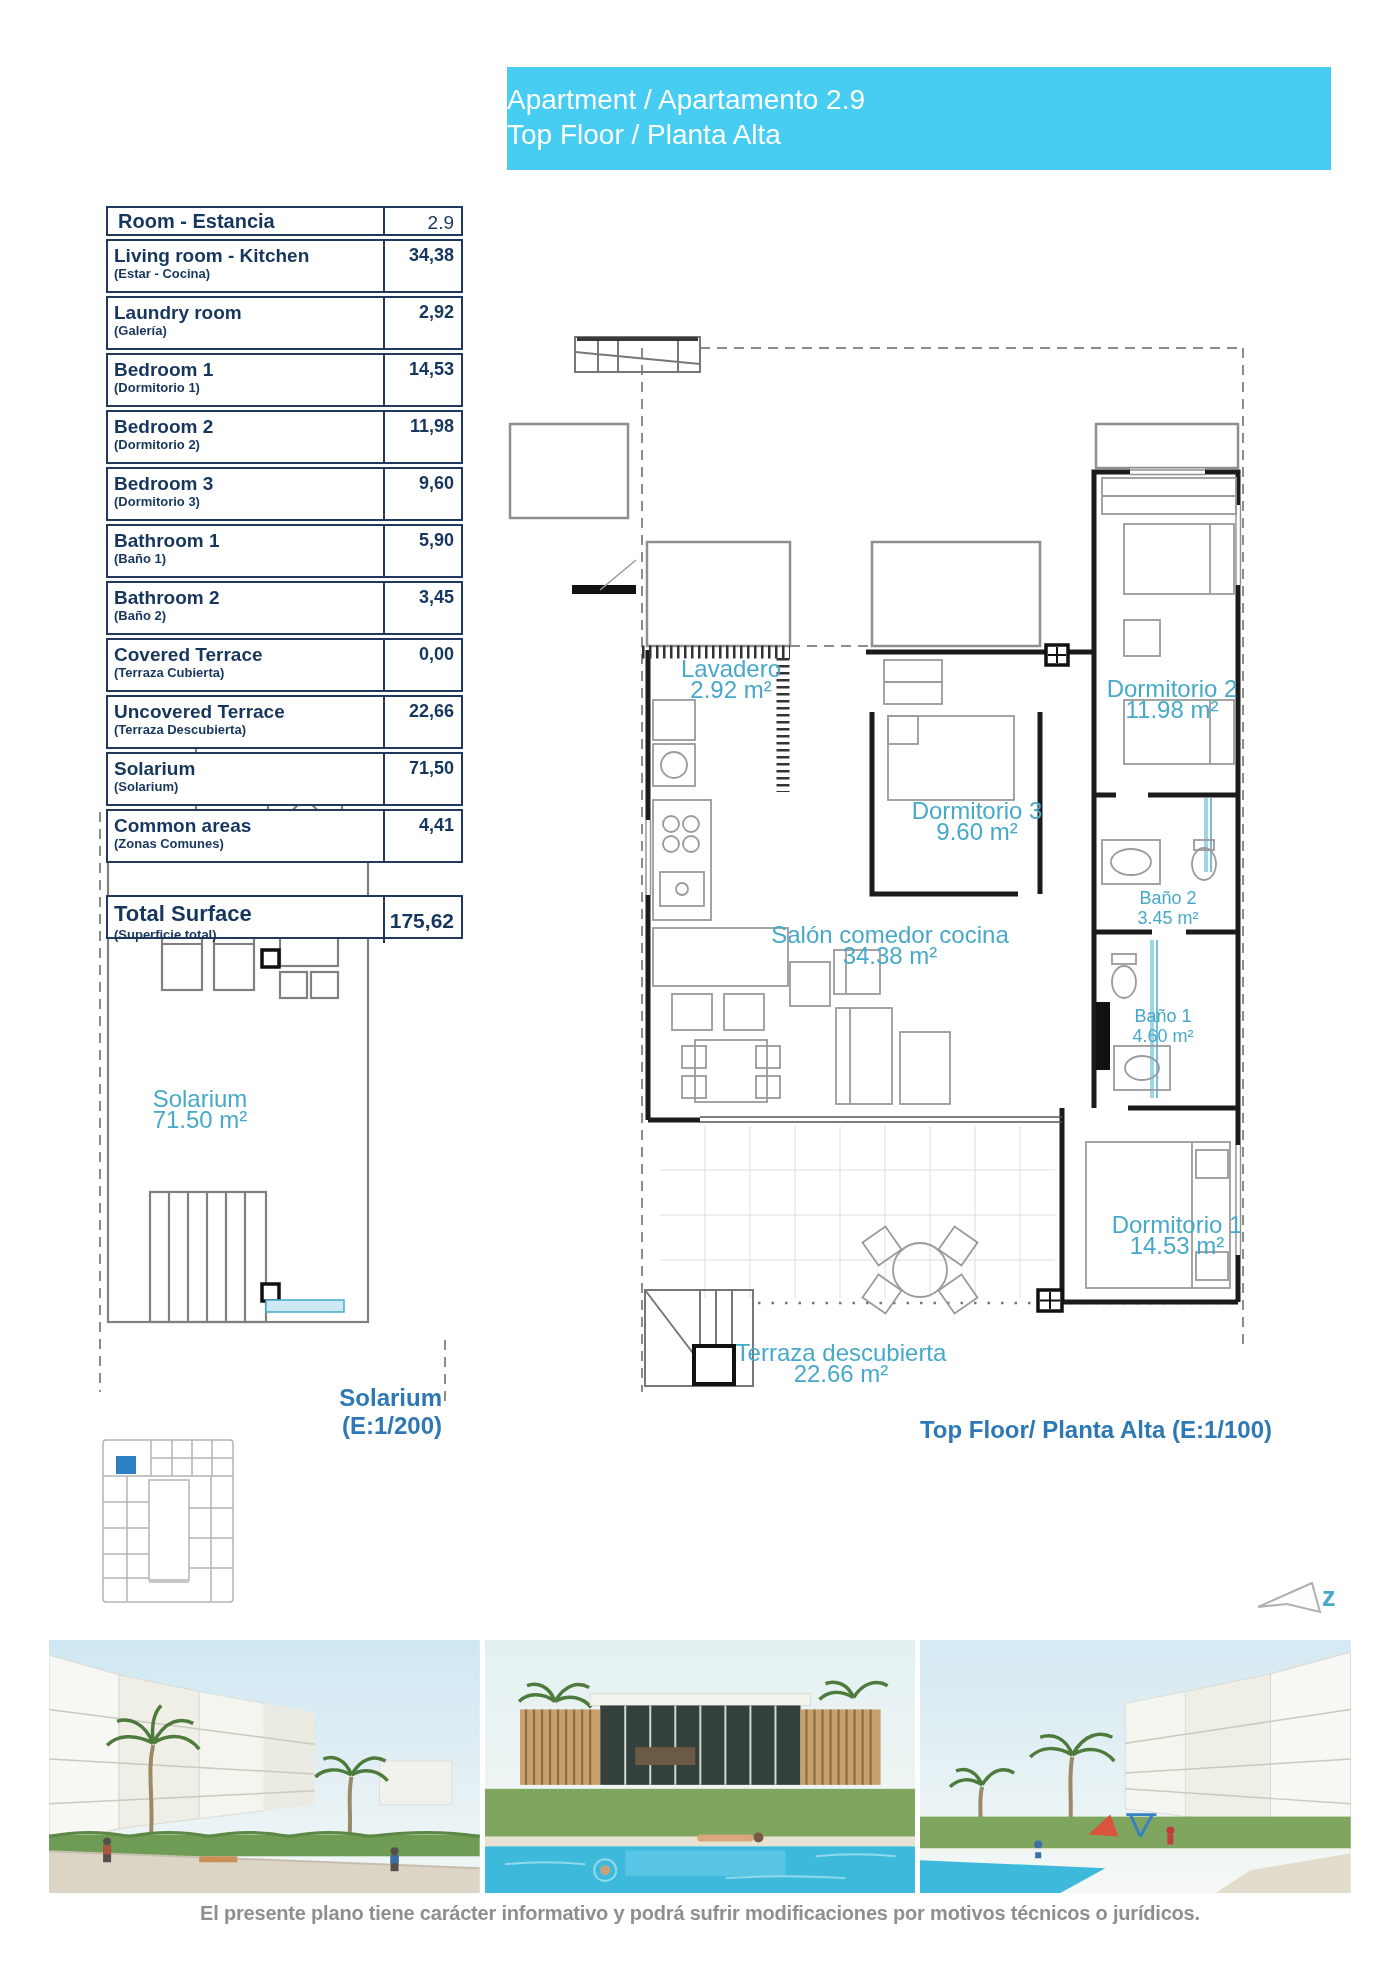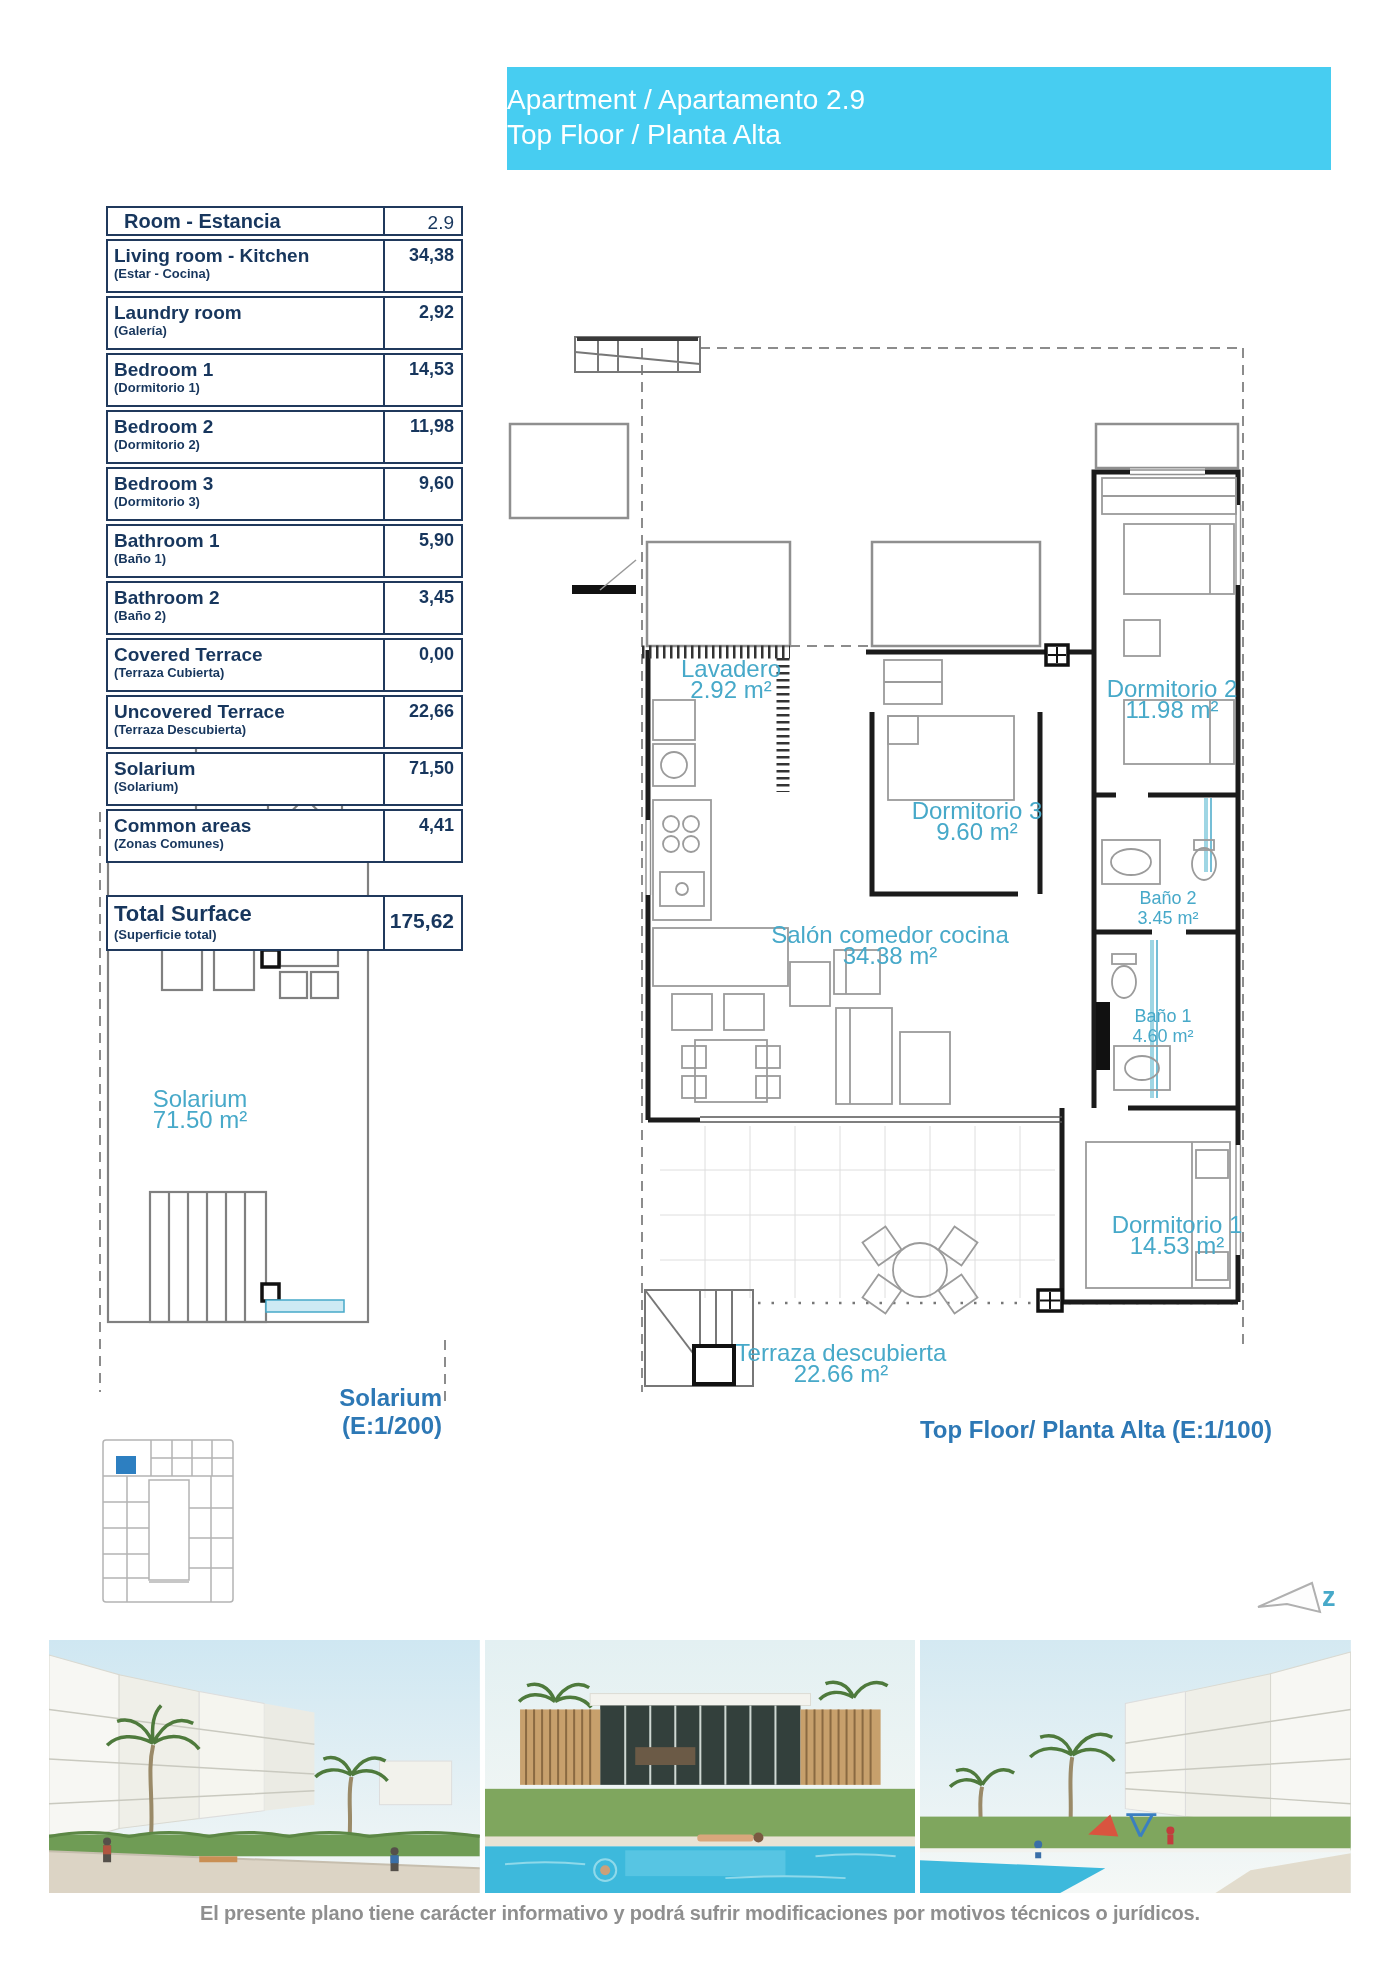--- a/index.html
+++ b/index.html
@@ -13,29 +13,29 @@
           padding:0 28px 0 0;box-sizing:border-box;}
   .banner .l1{margin-top:15px;font-size:28px;line-height:35px;}
   .banner .l2{font-size:28px;line-height:35px;}
 
   
   .surface-table{position:absolute;left:106px;top:206px;width:357px;z-index:2;
                  color:var(--table-navy,#17365d);}
   .t-box{border:2px solid #20395c;background:#fff;margin-bottom:3px;display:grid;
          grid-template-columns:275px 1fr;box-sizing:border-box;}
   .t-head{height:30px;}
-  .t-head .t-name{font-size:20px;font-weight:bold;padding:2px 16px;}
+  .t-head .t-name{font-size:20px;font-weight:bold;padding:2px 10px;}
   .t-head .t-val{font-size:19px;font-weight:normal;}
   .t-row{height:54px;}
   .t-row .t-name{padding:4px 14px 0 6px;}
   .t-main{font-size:19px;font-weight:bold;line-height:21px;}
   .t-sub{font-size:13px;font-weight:bold;line-height:16px;}
   .t-val{border-left:2px solid #20395c;text-align:right;padding:4px 7px 0 0;
          font-size:18px;font-weight:bold;}
-  .t-total{height:56px;border-width:2.5px;margin-top:32px;}
+  .t-total{height:44px;border-width:2.5px;margin-top:32px;}
   .t-total .t-main{font-size:22px;line-height:26px;}
   .t-total .t-val{font-size:21px;padding-top:12px;}
 
   
   .room-label{position:absolute;z-index:3;transform:translateX(-50%);text-align:center;
               color:var(--label-cyan,#4aa9c9);font-size:24px;line-height:21px;white-space:nowrap;}
   .room-label.small{font-size:18px;line-height:20px;}
 
   .plan-caption{position:absolute;z-index:3;color:var(--caption-blue,#2d78b5);
                 font-weight:bold;font-size:24px;white-space:nowrap;}

